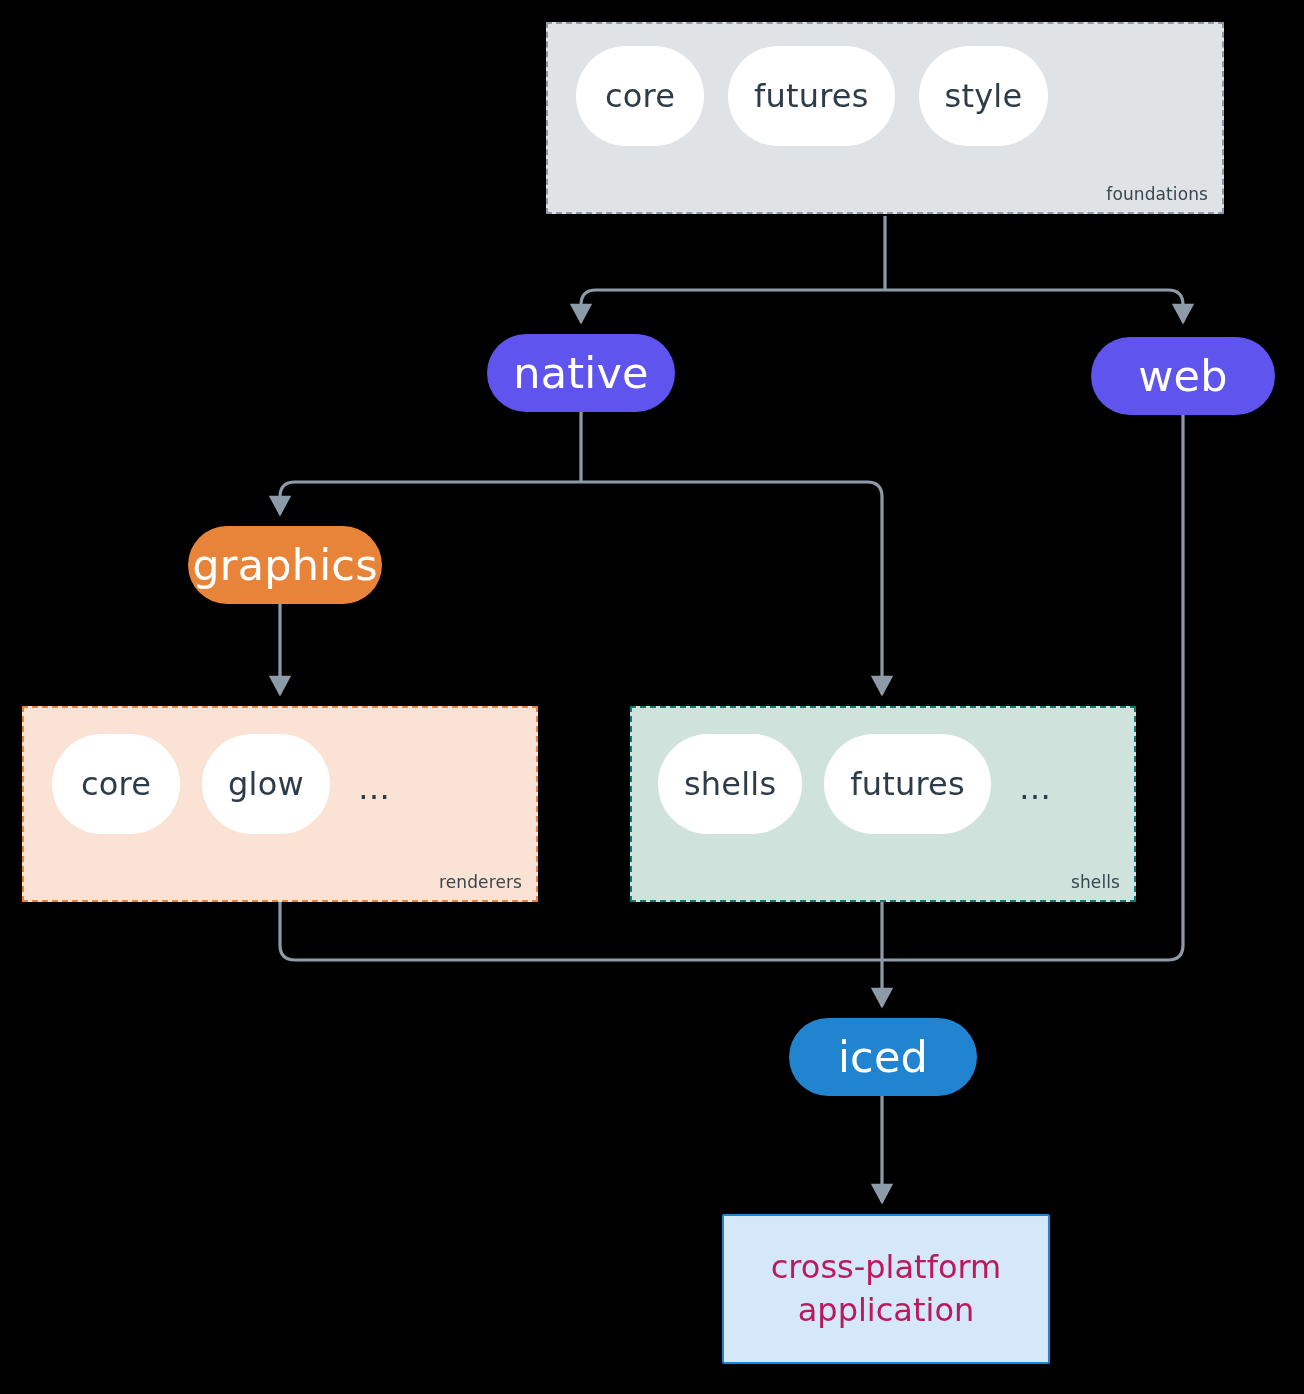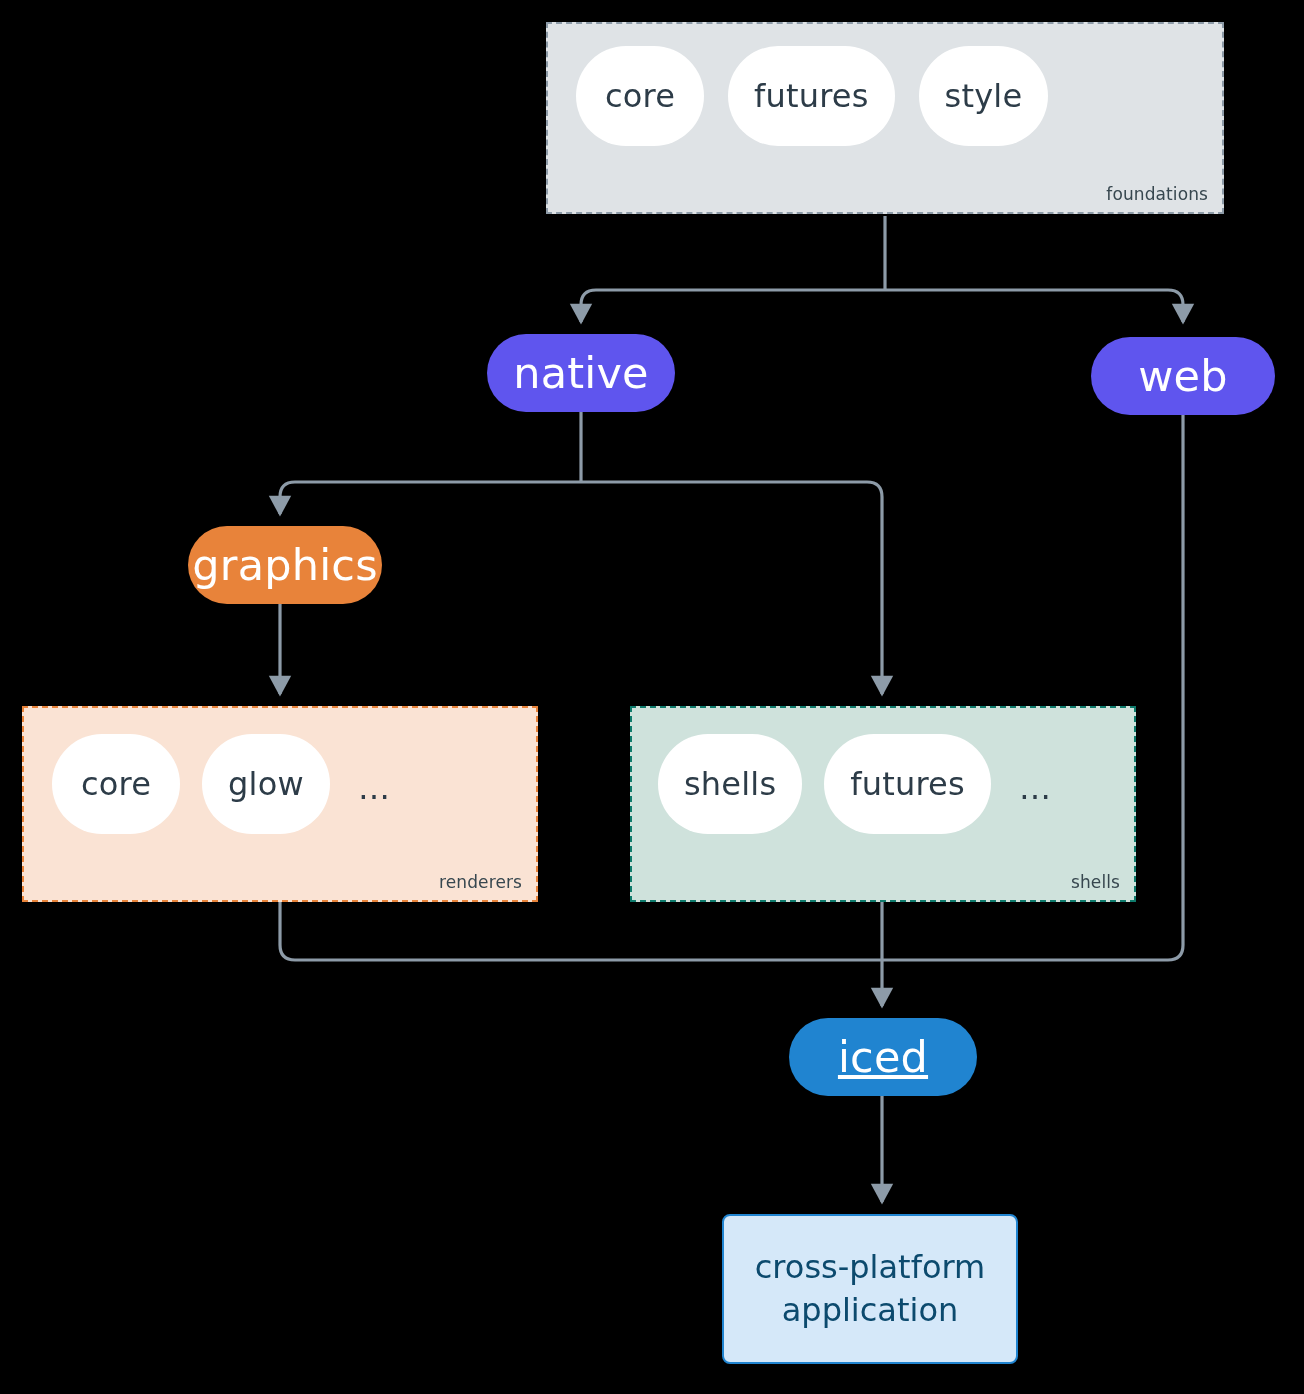--- a/index.html
+++ b/index.html
@@ -112,36 +112,35 @@
     left: 1091px; top: 337px; width: 184px; height: 78px;
     background: #5f55ee;
   }
   #node-graphics {
     left: 188px; top: 526px; width: 194px; height: 78px;
     background: #e8833a;
   }
   #node-iced {
     left: 789px; top: 1018px; width: 188px; height: 78px;
     background: #2084d0;
-    text-decoration: underline;
   }
 
   
   #node-app {
     position: absolute;
-    left: 722px; top: 1214px; width: 296px; height: 150px;
+    left: 722px; top: 1214px; width: 328px; height: 150px;
     box-sizing: border-box;
     background: #d5e8f9;
     border: 2px solid #2084d0;
-    border-radius: 8px;
+    border-radius: 2px;
     display: flex;
     flex-direction: column;
     align-items: center;
     justify-content: center;
-    color: #0c4a6e;
+    color: #be185d;
     font-size: 32px;
     line-height: 1.35;
     text-align: center;
   }
 </style>
 </head>
 <body>
 
 <div id="canvas">
 

